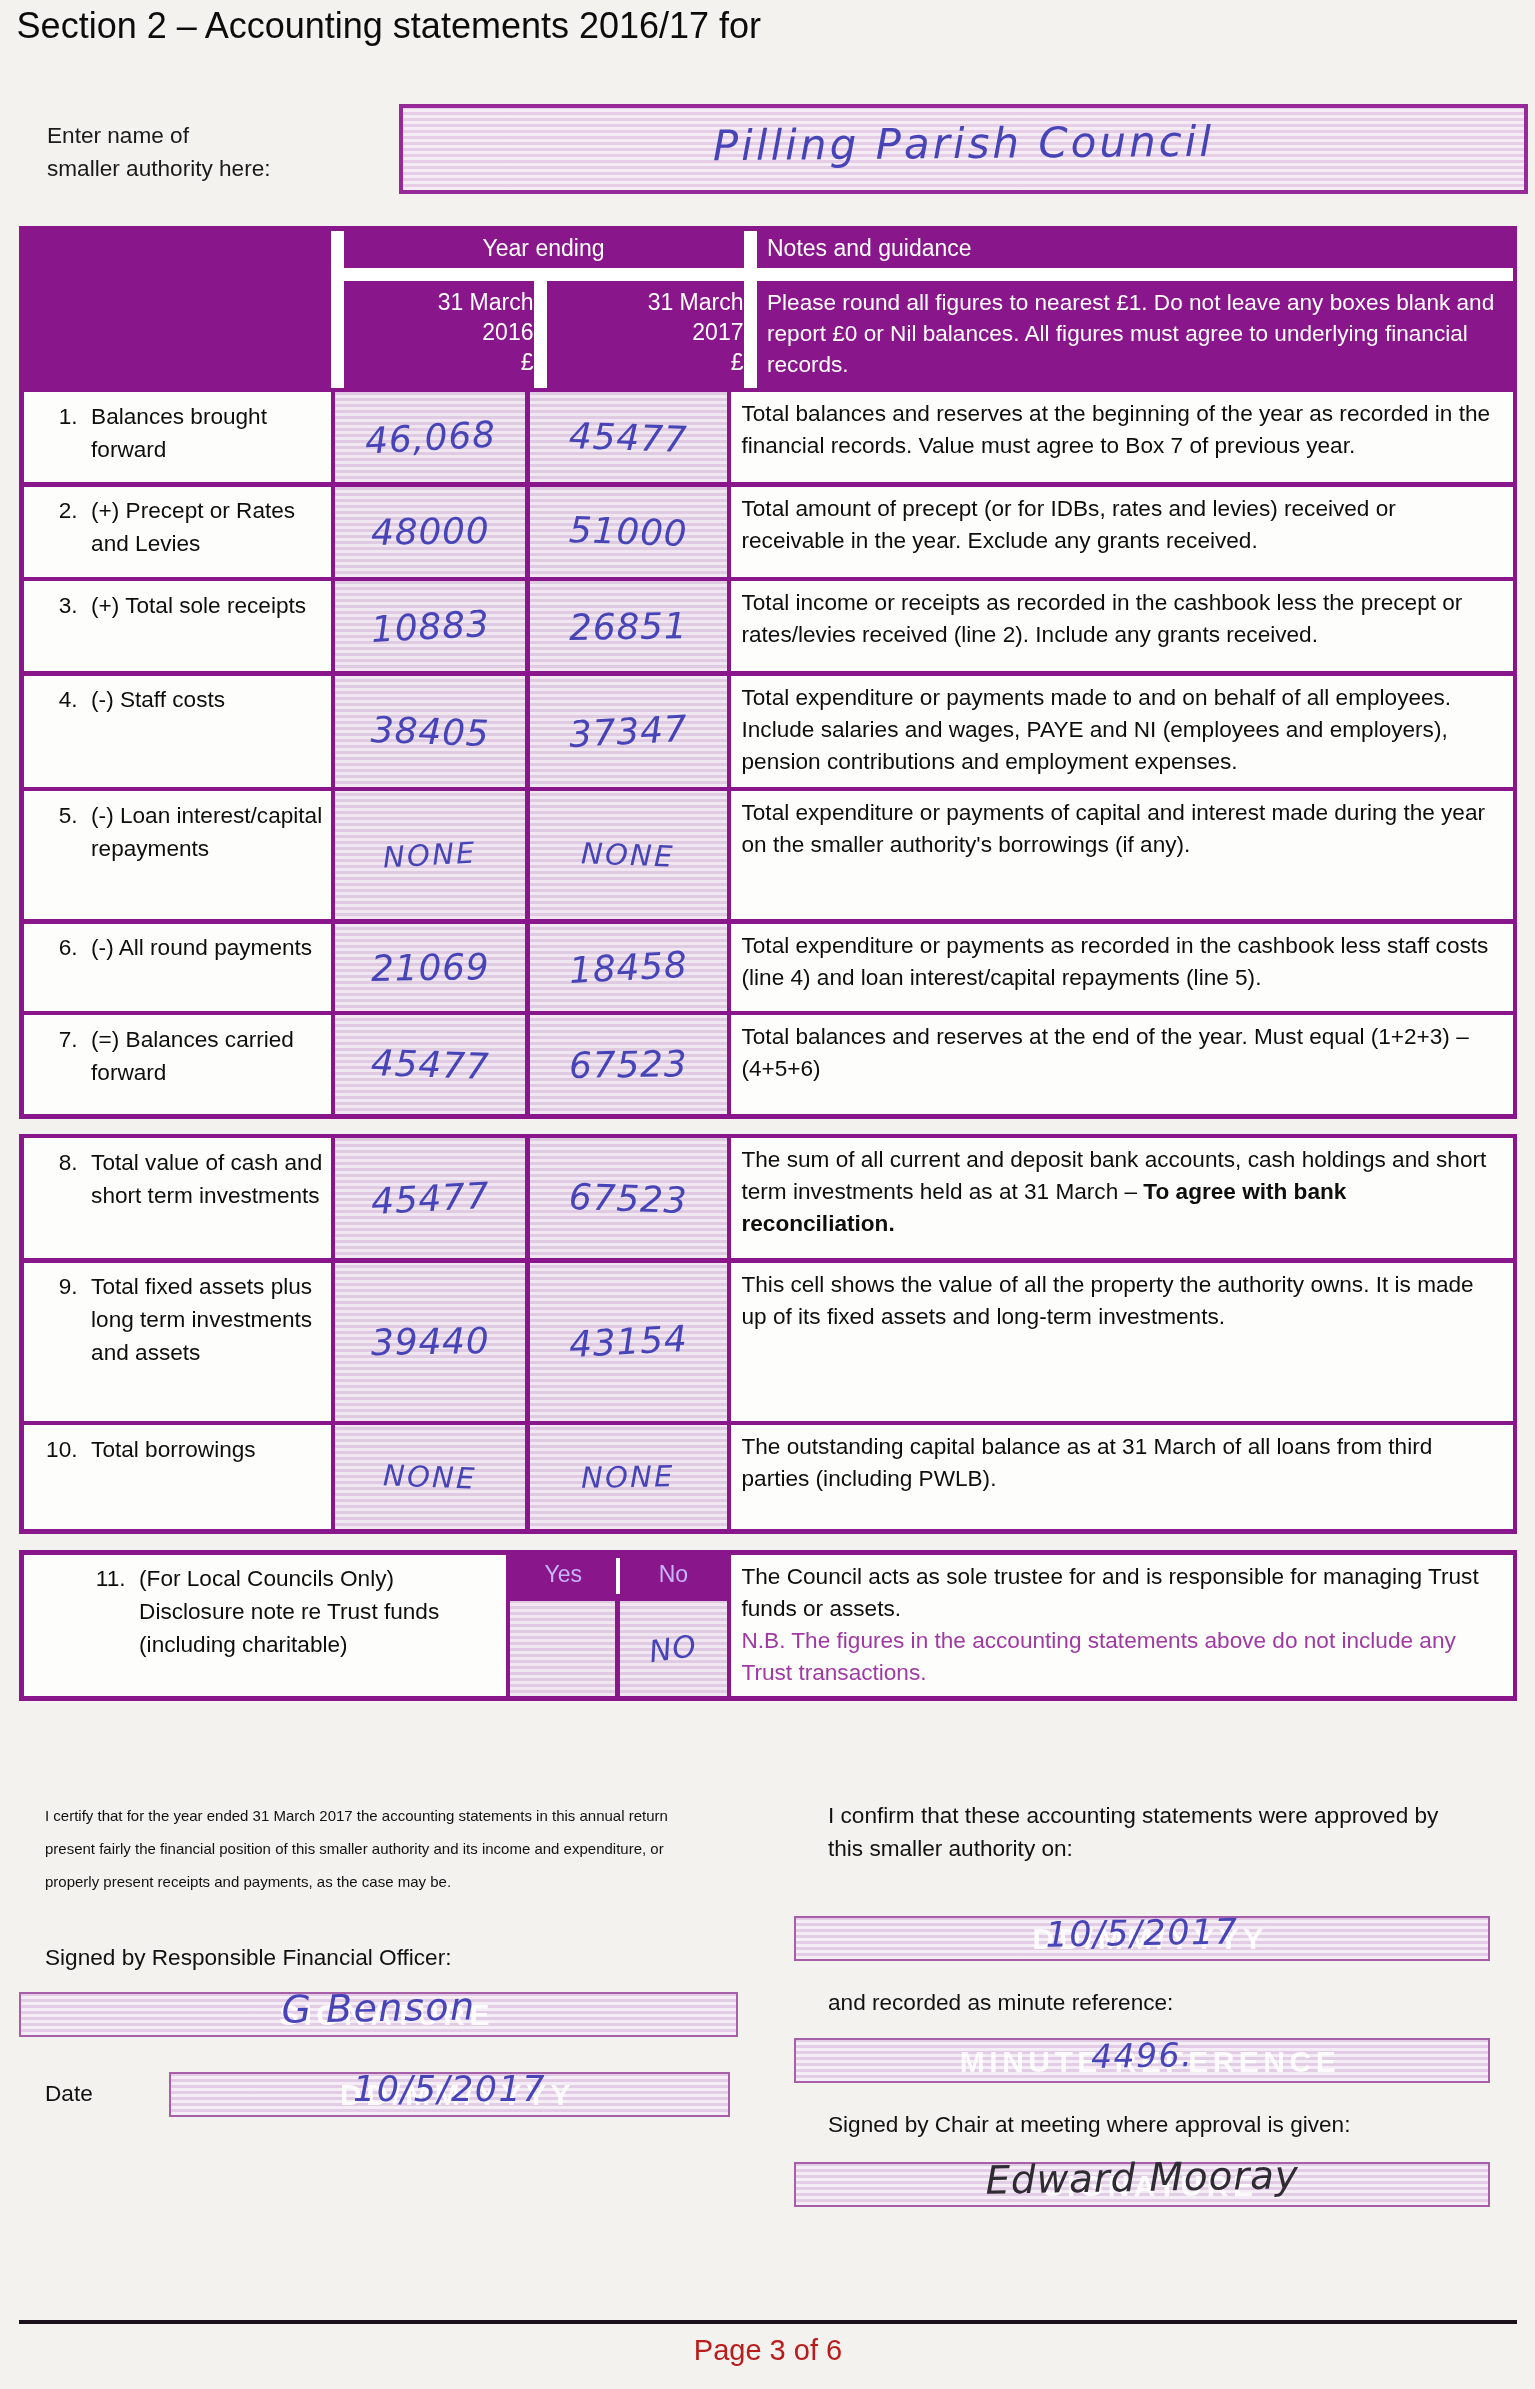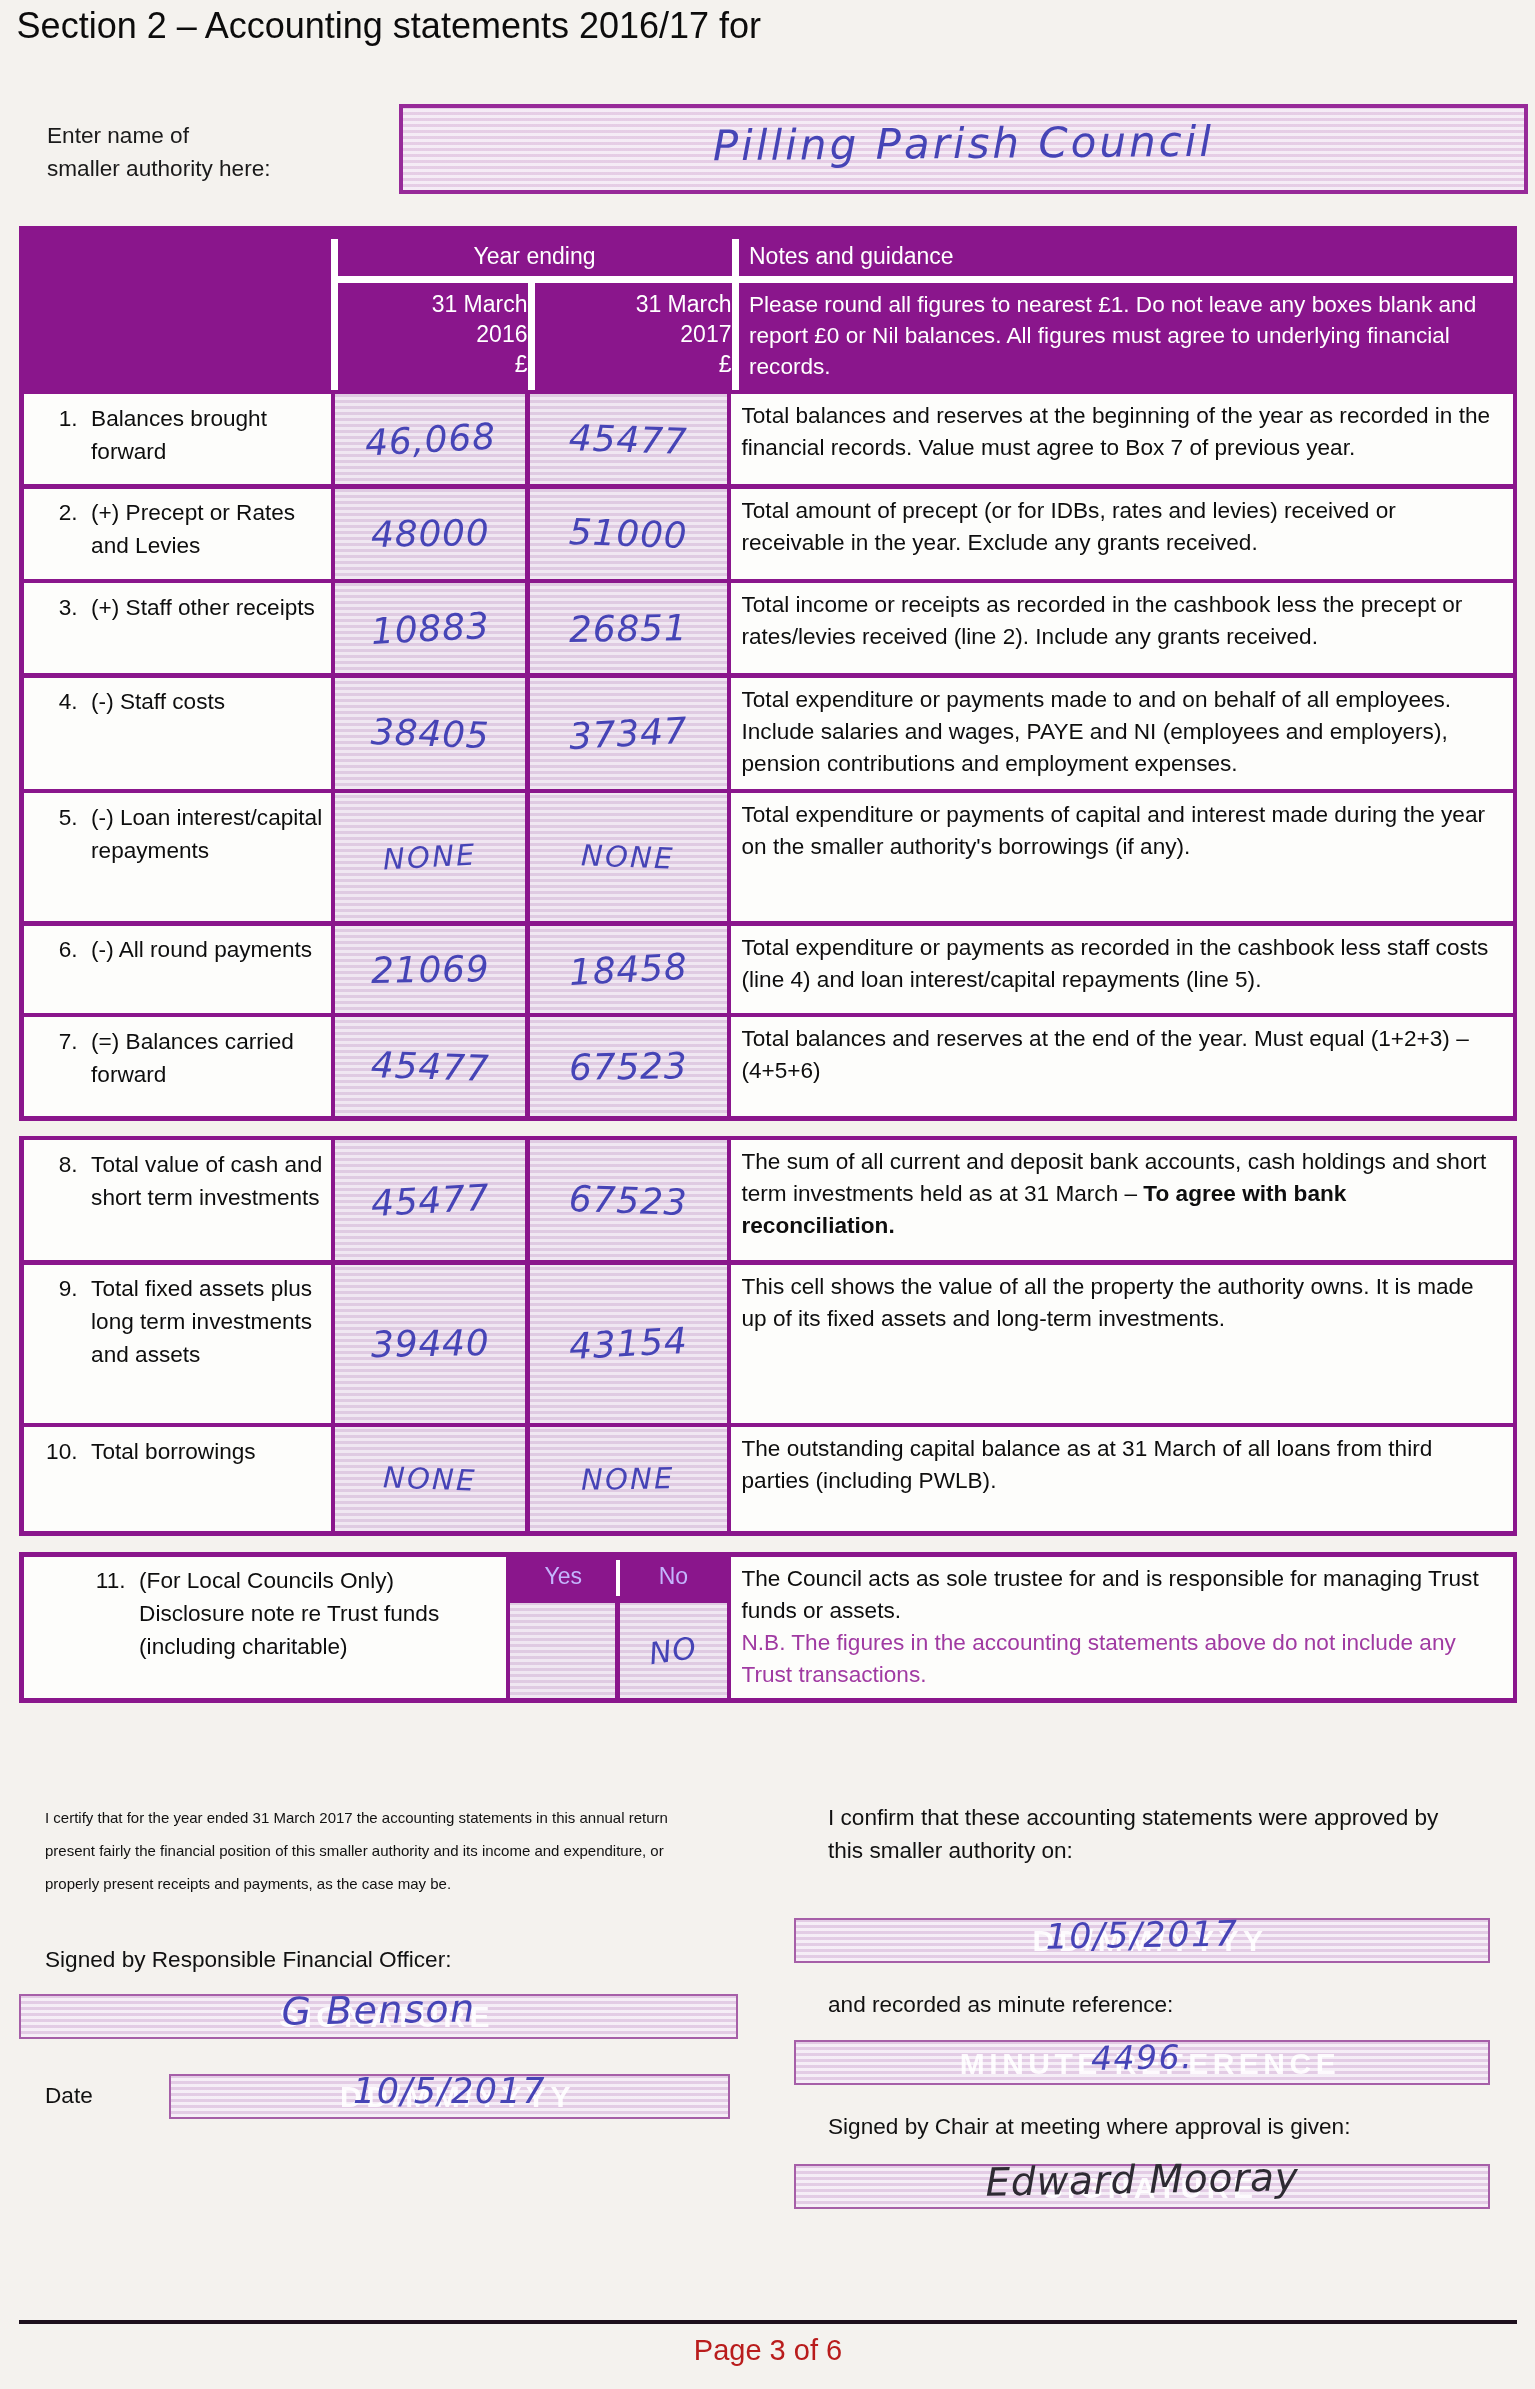--- a/index.html
+++ b/index.html
@@ -36,21 +36,21 @@
     font-size:42px; letter-spacing:3px; transform:rotate(-0.5deg);
   }
   
   .tbl{
     position:relative; margin:0 0 0 19px; width:1498px; box-sizing:border-box;
     background:#8a168c; padding:4.5px;
   }
   .tbl.block1{margin-top:226px;}  
   .tbl.block2{margin-top:15px;}
   .tbl.block3{margin-top:16.6px;}
-  .thead{display:grid; grid-template-columns:307px 190px 197px 1fr; gap:7px; background:#ffffff;margin-top:8px;}
+  .thead{display:grid; grid-template-columns:307px 190px 197px 1fr; gap:13px; background:#ffffff;}
   .tbody{display:grid; grid-template-columns:307px 190px 197px 1fr; gap:4.5px; background:#8a168c; margin-top:4.5px;}
   .tbl.block2 .tbody{margin-top:0;}
   .hcell{background:#8a168c; color:#fff;}
   .hc-year{grid-column:2/4; text-align:center; font-size:23px; padding:4.5px 0 6px;}
   .hc-notes{grid-column:4; font-size:23px; padding:4.5px 0 6px 10.5px;}
   .hc-corner{grid-column:1; grid-row:1/3;}
   .hc-date{text-align:right; font-size:23px; line-height:30px; padding:6px 0 7.5px;}
   .hc-guide{font-size:22.6px; line-height:31px; padding:6px 12px 7.5px 10.5px;}
   .lbl{
     background:#fdfdfb; font-size:22.6px; line-height:33px; color:#0e0e0e;
@@ -170,21 +170,21 @@
       <div class="val">
           <span class="hw t3">48000</span>
         </div>
       <div class="val">
           <span class="hw t2">51000</span>
         </div>
       <div class="note">Total amount of precept (or for IDBs, rates and levies) received or receivable in the year. Exclude any grants received.</div>
 
       <div class="lbl" style="min-height:75px">
           <span class="num">3.</span>
-          <span class="txt">(+) Staff other receipts</span>
+          <span class="txt">(+) Total sole receipts</span>
         </div>
       <div class="val">
           <span class="hw t1">10883</span>
         </div>
       <div class="val">
           <span class="hw t3">26851</span>
         </div>
       <div class="note">Total income or receipts as recorded in the cashbook less the precept or rates/levies received (line 2). Include any grants received.</div>
 
       <div class="lbl" style="min-height:96px">

